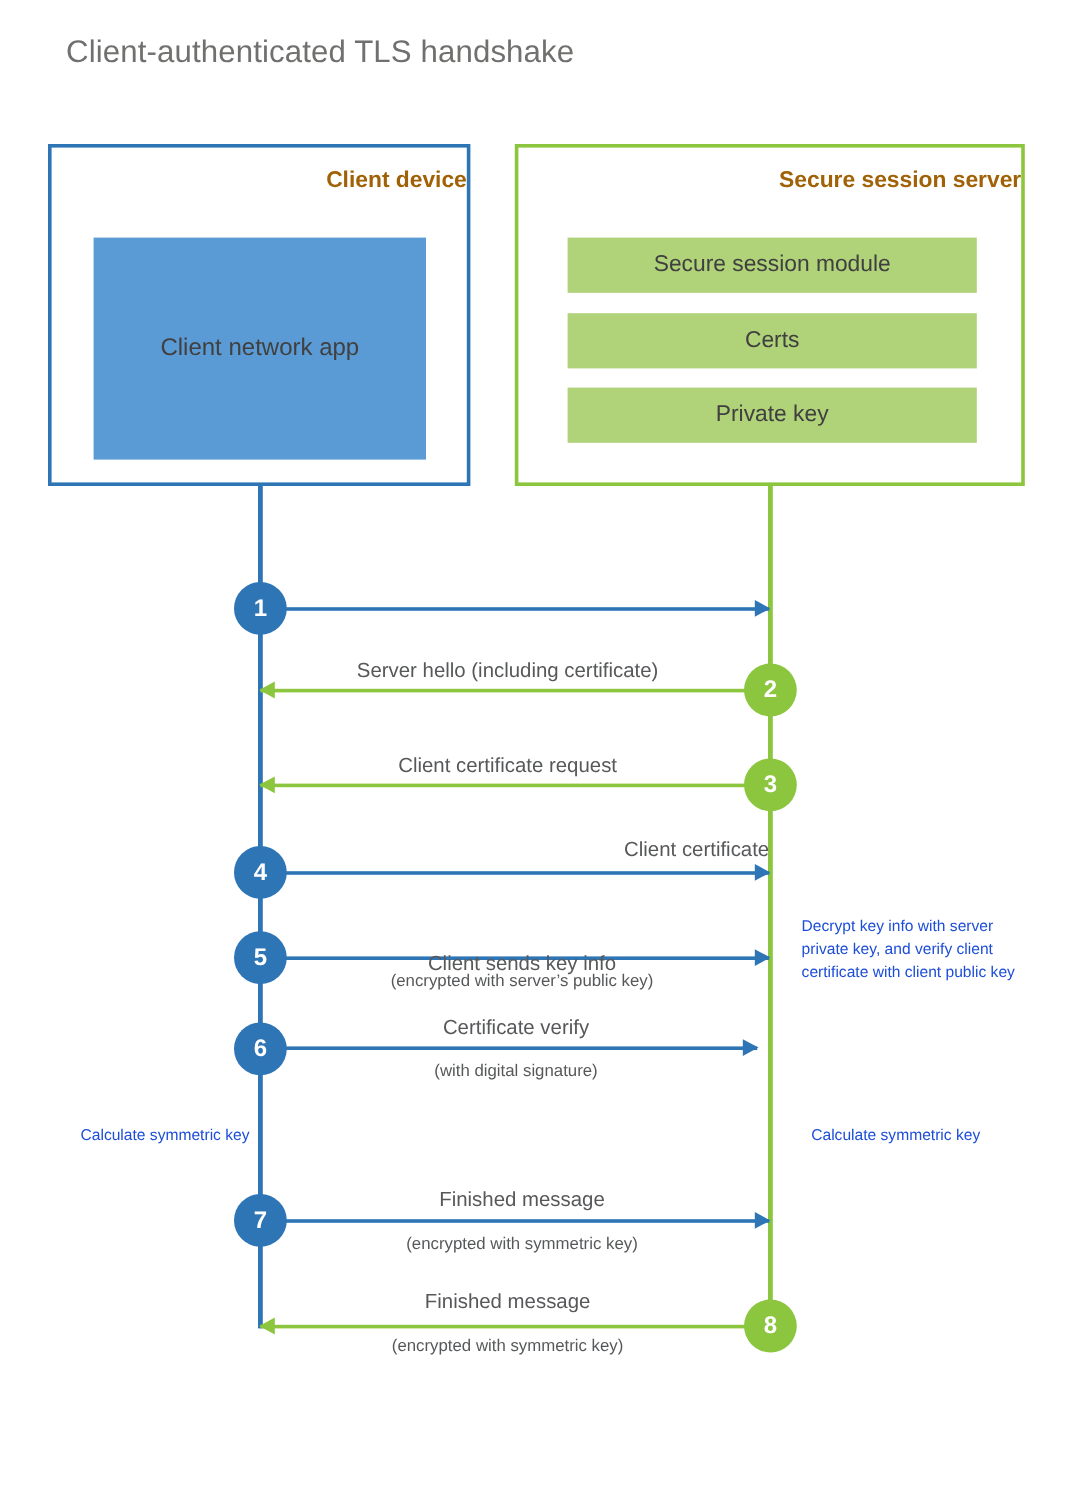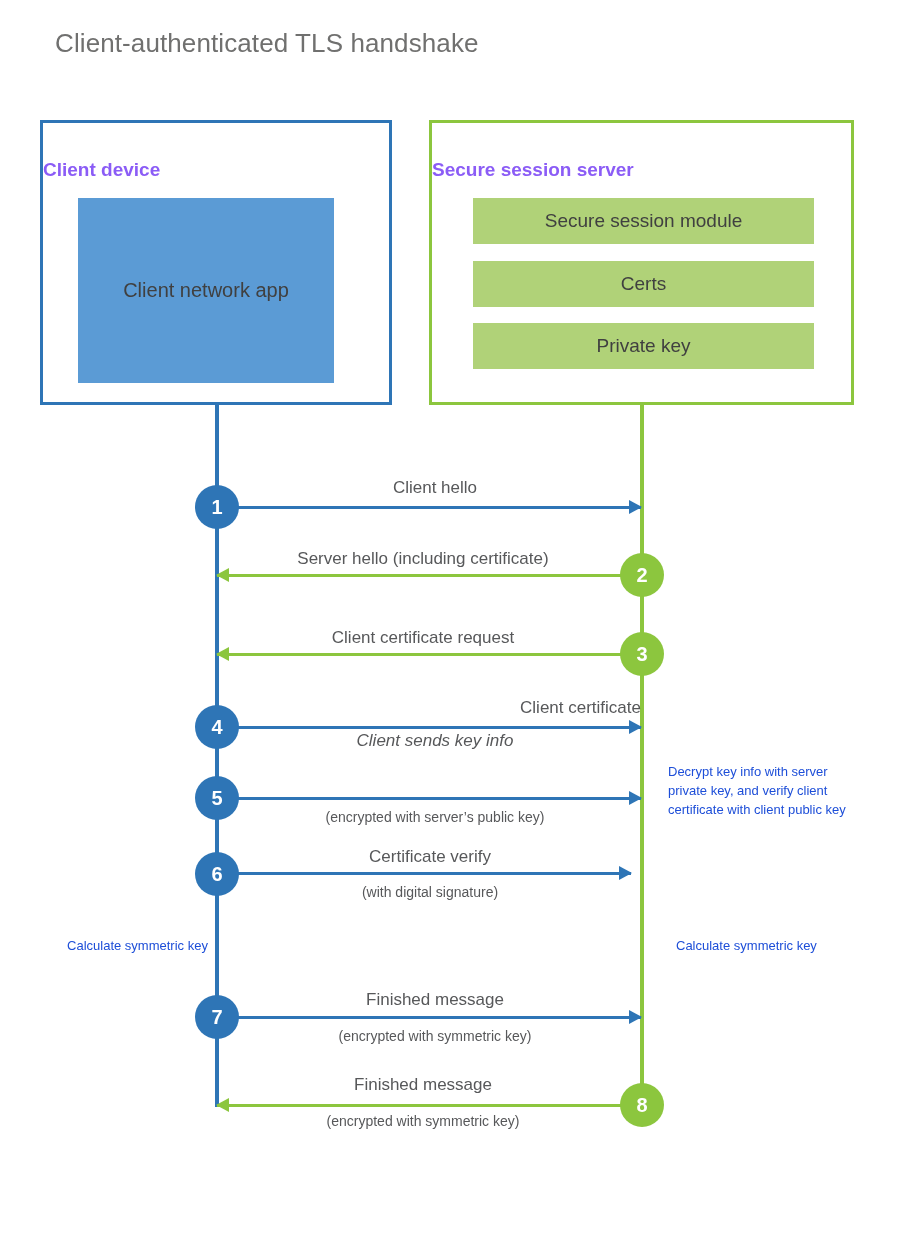--- a/index.html
+++ b/index.html
@@ -44,41 +44,41 @@
     border: 3px solid #2e75b6;
   }
   #server-box {
     left: 429px; top: 120px;
     width: 425px; height: 285px;
     border: 3px solid #8cc63e;
   }
   .actor-title {
     position: absolute;
     left: 0; right: 0;
-    top: 36px;
-    text-align: left;
+    top: 17px;
+    text-align: right;
     font-size: 19px;
     font-weight: bold;
-    color: #8b5cf6;
+    color: #a16207;
   }
   .inner-block {
     position: absolute;
     color: #404040;
     display: flex;
     align-items: center;
     justify-content: center;
     text-align: center;
     font-size: 19px;
     font-weight: 400;
     line-height: 1.25;
   }
   #client-app-block {
     left: 35px;
     top: 75px;
-    width: 256px;
+    width: 277px;
     height: 105px;
     background: #5b9bd5;
     font-size: 20px;
   }
   #client-box .inner-block { height: 185px; }
   .server-item {
     left: 41px;
     width: 341px;
     height: 46px;
     background: #b0d278;
@@ -207,21 +207,20 @@
     <div class="inner-block server-item" id="server-item-2">Private key</div>
     <div class="inner-block server-item" id="server-item-1">Certs</div>
   </div>
 
   <div class="lifeline" id="client-lifeline"></div>
   <div class="lifeline" id="server-lifeline"></div>
 
   <div class="arrow blue right" style="left:217px; top:506px; width:424px;">
     <div class="head"></div>
   </div>
-  <div class="arrow-label" style="left:229px; top:478px; width:412px;">Client hello</div>
   <div class="step-circle client" style="top:485px;">1</div>
 
   <div class="arrow green left" style="left:217px; top:574px; width:424px;">
     <div class="head"></div>
   </div>
   <div class="arrow-label" style="left:217px; top:549px; width:412px;">Server hello (including certificate)</div>
   <div class="step-circle server" style="top:553px;">2</div>
 
   <div class="arrow green left" style="left:217px; top:653px; width:424px;">
     <div class="head"></div>
@@ -231,21 +230,21 @@
 
   <div class="arrow blue right" style="left:217px; top:726px; width:424px;">
     <div class="head"></div>
   </div>
   <div class="arrow-label" style="left:229px; top:698px; width:412px;text-align:right;">Client certificate</div>
   <div class="step-circle client" style="top:705px;">4</div>
 
   <div class="arrow blue right" style="left:217px; top:797px; width:424px;">
     <div class="head"></div>
   </div>
-  <div class="arrow-label" style="left:229px; top:731px; width:412px;font-style:italic;">Client sends key info</div>
+  <div class="arrow-label" style="left:229px; top:793px; width:412px;">Client sends key info</div>
   <div class="arrow-sublabel" style="left:229px; top:809px; width:412px;">(encrypted with server’s public key)</div>
   <div class="step-circle client" style="top:776px;">5</div>
 
   <div class="arrow blue right" style="left:217px; top:872px; width:414px;">
     <div class="head"></div>
   </div>
   <div class="arrow-label" style="left:229px; top:847px; width:402px;">Certificate verify</div>
   <div class="arrow-sublabel" style="left:229px; top:884px; width:402px;">(with digital signature)</div>
   <div class="step-circle client" style="top:852px;">6</div>
 

